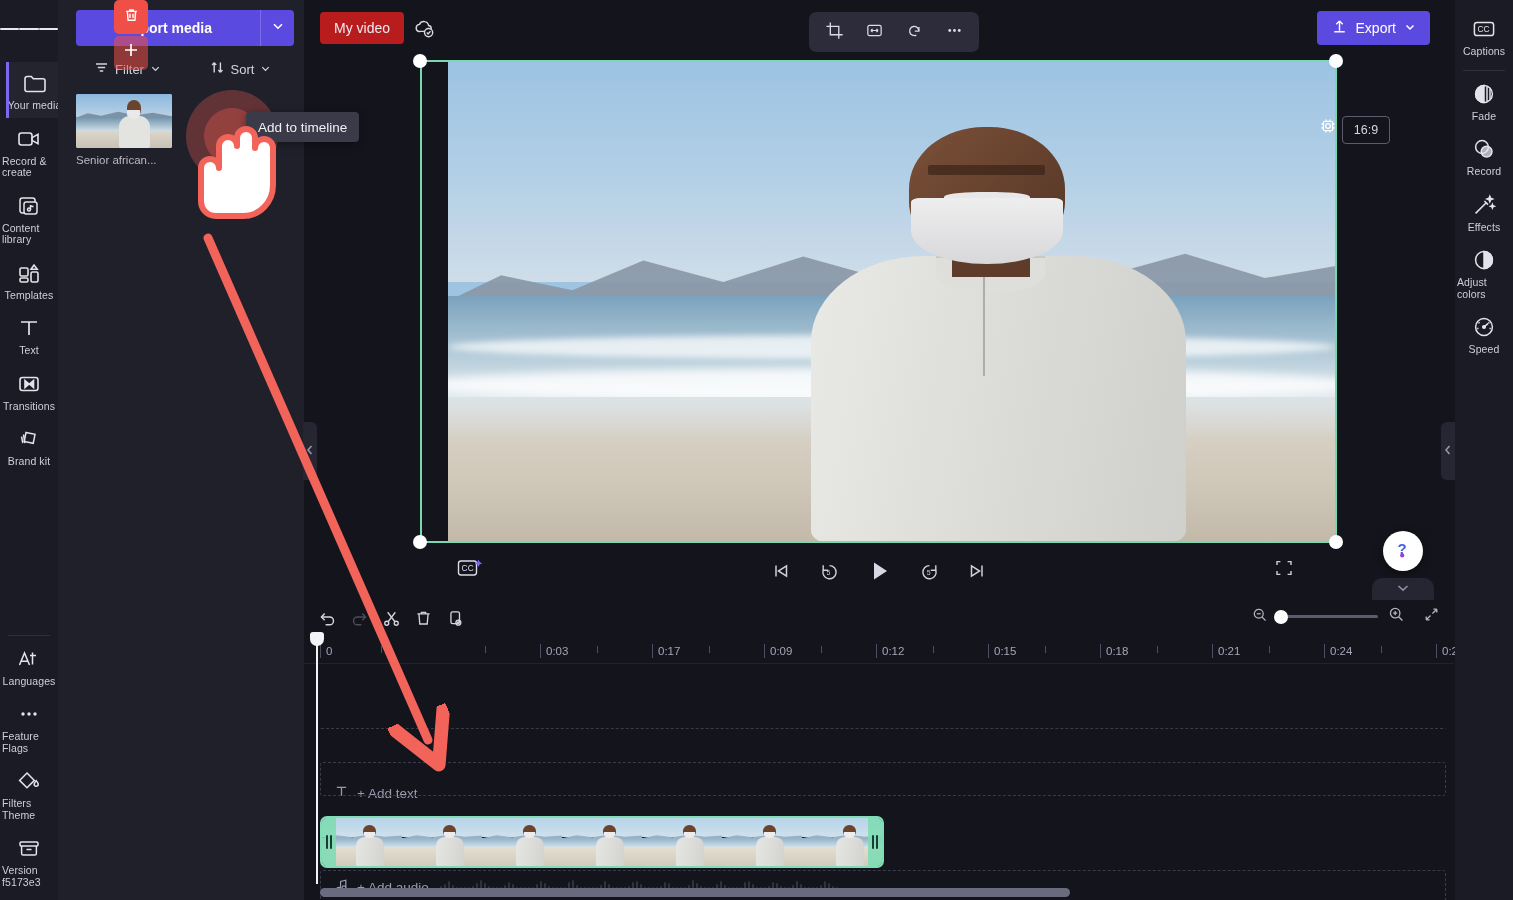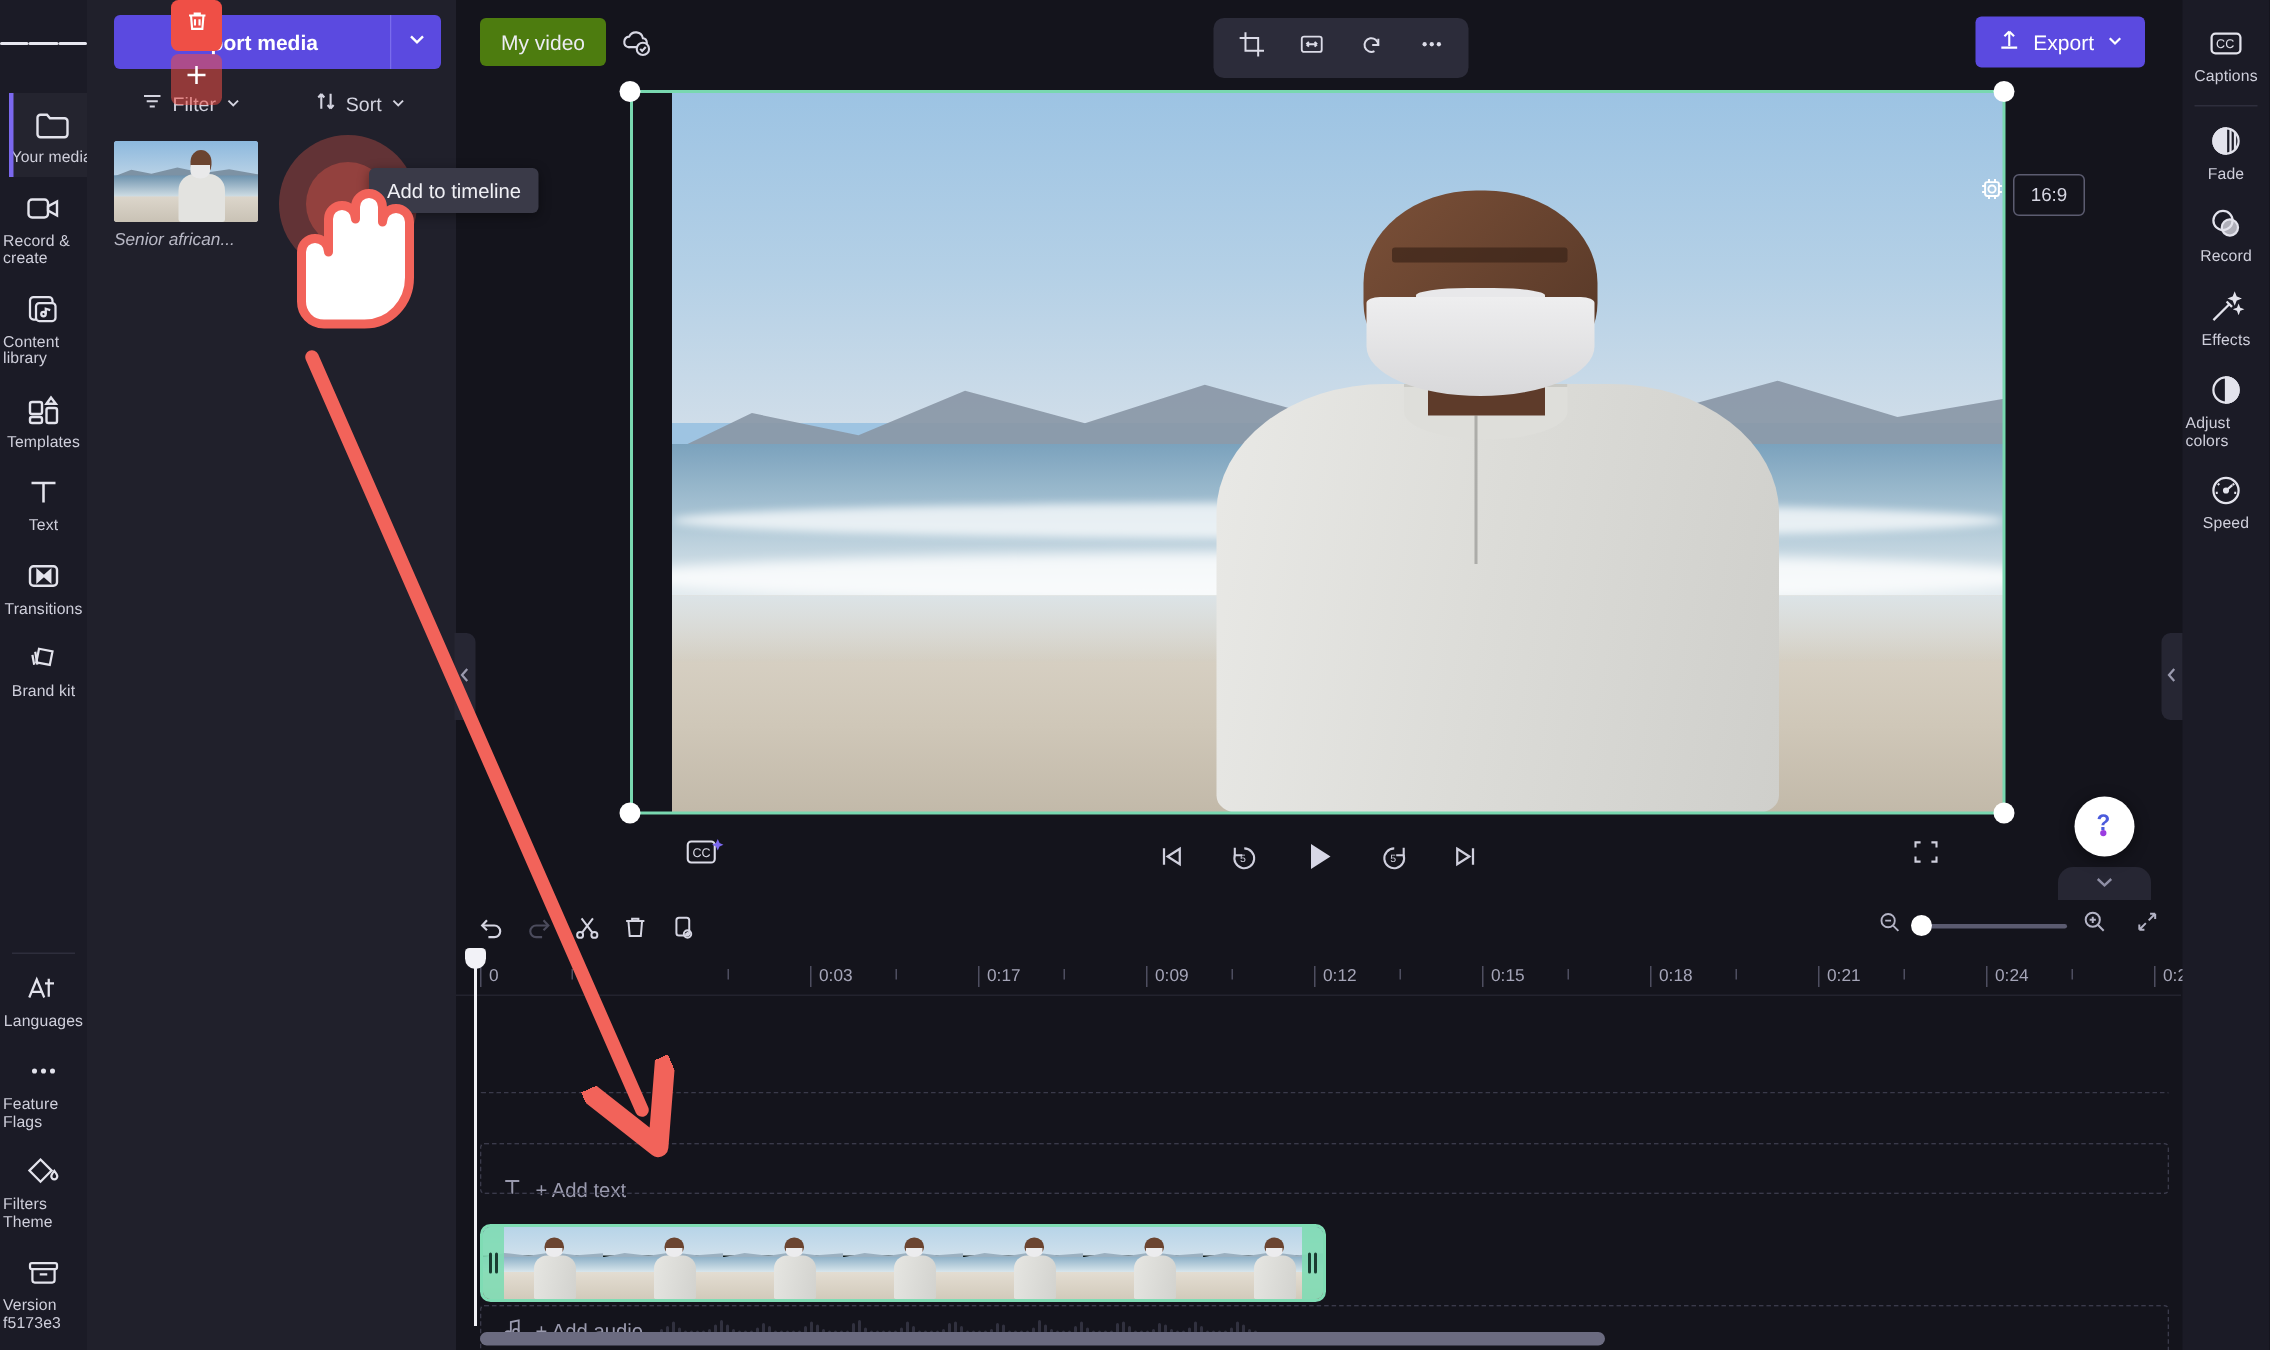--- a/index.html
+++ b/index.html
@@ -60,21 +60,21 @@
     border-radius: 0 4px 4px 0; cursor: pointer;
     display: flex; align-items: center; justify-content: center; color: #fff;
   }
   #filter-sort { display: flex; padding: 10px 12px 6px 18px; gap: 10px; }
   .fs-btn {
     flex: 1; display: flex; align-items: center; justify-content: center; gap: 6px;
     height: 26px; color: #d4d4e0; font-size: 13px; cursor: pointer; background: none;
     border: none; font-family: "Liberation Sans", sans-serif;
   }
   #media-grid { padding: 6px 12px 0 18px; }
-  .media-card { width: 96px; cursor: pointer; font-style: italic; }
+  .media-card { width: 96px; cursor: pointer; }
   .media-thumb {
     width: 96px; height: 54px; position: relative; overflow: hidden; border-radius: 2px;
     background: linear-gradient(#a8c8e8, #6a9fd0 42%, #d8e4ea 48%, #cfd8de 62%, #e8e4dc);
   }
   .mt-sky { position: absolute; left: 0; top: 0; width: 100%; height: 42%;
     background: linear-gradient(#8cb8dd, #b9d2e6); }
   .mt-mtn { position: absolute; left: 0; top: 30%; width: 100%; height: 14%;
     background: #7d92a4; clip-path: polygon(0 100%, 12% 40%, 26% 75%, 44% 20%, 62% 68%, 80% 35%, 100% 80%, 100% 100%); }
   .mt-sea { position: absolute; left: 0; top: 42%; width: 100%; height: 26%;
     background: linear-gradient(#6e93ae, #cfdde4); }
@@ -124,21 +124,21 @@
     display: flex; align-items: center; justify-content: center; cursor: pointer;
     color: #9a9aae; font-size: 11px; z-index: 12;
   }
   #handle-left { left: 303px; top: 422px; border-radius: 0 6px 6px 0; }
   #handle-right { left: 1441px; top: 422px; border-radius: 6px 0 0 6px; }
 
   
   #topbar { position: absolute; left: 304px; top: 0; width: 1150px; height: 56px; }
   #proj-title {
     position: absolute; left: 16px; top: 12px; height: 32px; padding: 0 14px;
-    background: #4d7c0f; border-radius: 4px; display: flex; align-items: center;
+    background: #b91c1c; border-radius: 4px; display: flex; align-items: center;
     font-size: 14px; color: #ecECf3; cursor: text;
   }
   #cloud-ico { position: absolute; left: 108px; top: 16px; color: #d8d8e4; cursor: pointer; }
   #float-tools {
     position: absolute; left: 505px; top: 12px; height: 40px; padding: 0 10px;
     background: #2c2c3a; border-radius: 7px; display: flex; align-items: center; gap: 10px;
   }
   .ft-btn {
     width: 30px; height: 30px; display: flex; align-items: center; justify-content: center;
     border-radius: 4px; cursor: pointer; color: #dcdce8;

